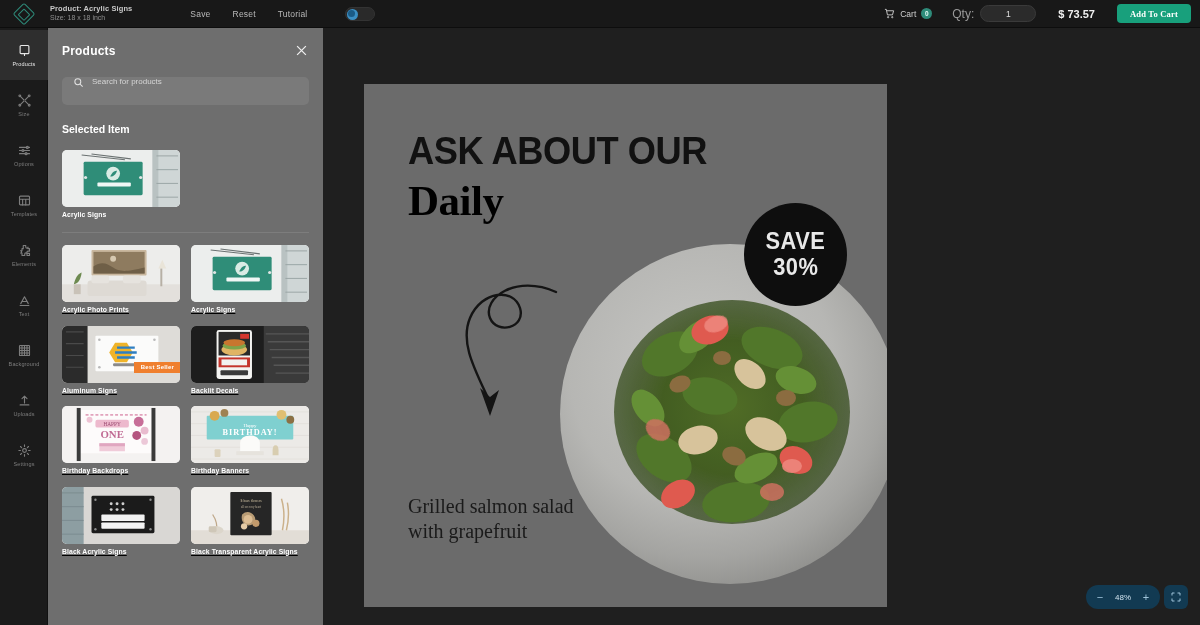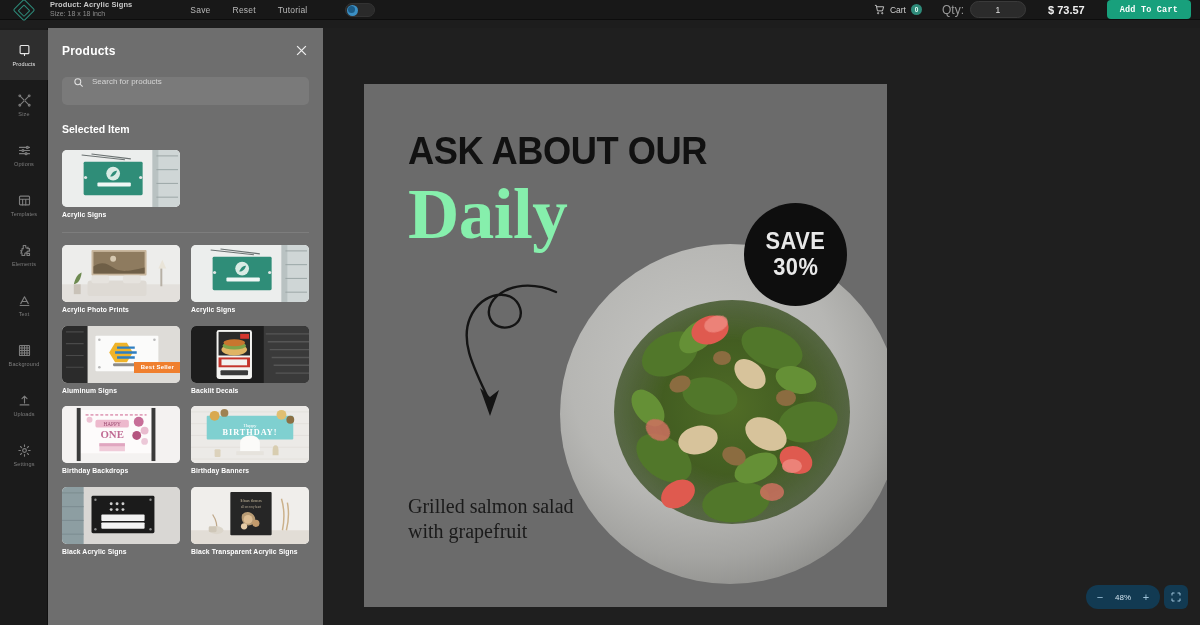--- a/index.html
+++ b/index.html
@@ -7,21 +7,21 @@
     width: 1200px; height: 625px;
     overflow: hidden;
     background: #1d1d1d;
     font-family: "Liberation Sans", sans-serif;
     -webkit-font-smoothing: antialiased;
   }
   #app { position: relative; width: 1200px; height: 625px; }
 
   
   .topbar {
-    position: absolute; top: 0; left: 0; width: 1200px; height: 20px;
+    position: absolute; top: 0; left: 0; width: 1200px; height: 28px;
     background: #181818;
     display: flex; align-items: center;
     border-bottom: 1px solid #0d0d0d;
     z-index: 40;
   }
   .logo-box {
     width: 48px; height: 28px;
     display: flex; align-items: center; justify-content: center;
     flex: 0 0 48px;
   }
@@ -85,21 +85,21 @@
     background: #2b2b2b; border: 1px solid #3a3a3a;
     color: #e0e0e0; font-size: 8.5px; text-align: center;
     font-family: inherit;
   }
   .price { font-size: 11px; color: #f0f0f0; font-weight: 700; margin-left: 8px; }
   .add-cart-btn {
     background: #18a07c; color: #fff;
     font-size: 8.5px; font-weight: 700;
     border: none; border-radius: 4px;
     padding: 0 13px; height: 19px; cursor: pointer;
-    margin-left: 8px; font-family: Liberation Mono, monospace; letter-spacing: .2px;
+    margin-left: 8px; font-family: Liberation Serif, serif; letter-spacing: .2px;
   }
 
   
   .rail {
     position: absolute; top: 28px; left: 0; width: 48px; height: 597px;
     background: #1b1b1b; z-index: 30;
     border-right: 1px solid #111;
     padding-top: 2px;
   }
   .rail-item {
@@ -152,20 +152,21 @@
   .item-label {
     font-size: 6.8px; font-weight: 700; color: #ffffff;
     margin-top: 4px; line-height: 1.25; letter-spacing: .1px;
   }
   .panel-divider { height: 1px; background: #7d7d7d; margin: 13px 0 0; }
 
   .grid-scroll {
     flex: 1; overflow-y: auto; overflow-x: hidden;
     padding: 12px 14px 10px;
     position: relative;
+    text-decoration: underline;
   }
   .grid-scroll::-webkit-scrollbar { width: 4px; }
   .grid-scroll::-webkit-scrollbar-track { background: transparent; }
   .grid-scroll::-webkit-scrollbar-thumb { background: #8d8d8d; border-radius: 3px; }
   .pgrid { display: grid; grid-template-columns: 1fr 1fr; gap: 11px 11px; }
   .pcard { cursor: pointer; }
   .pcard .thumb { height: 57px; }
   .badge-bestseller {
     position: absolute; right: 0; bottom: 10px;
     background: #ef7f2e; color: #fff;
@@ -195,22 +196,22 @@
     position: absolute; left: 44px; top: 47px;
     font-family: "Liberation Sans Narrow", "Liberation Sans", sans-serif;
     font-size: 39px; font-weight: 700; line-height: 1;
     color: #111111; letter-spacing: -0.5px;
     transform: scaleX(0.93); transform-origin: left center;
     white-space: nowrap;
   }
   .art-h2 {
     position: absolute; left: 44px; top: 96px;
     font-family: "Liberation Serif", "DejaVu Serif", serif;
-    font-weight: 700; font-size: 71px; line-height: 0.98;
-    color: #86efac; letter-spacing: -0.5px;
+    font-weight: 700; font-size: 43px; line-height: 0.98;
+    color: #000000; letter-spacing: -0.5px;
   }
   .art-caption {
     position: absolute; left: 44px; bottom: 62px;
     font-family: "Liberation Serif", "DejaVu Serif", serif;
     font-size: 20px; line-height: 1.28; color: #1a1a1a;
   }
   .save-badge {
     position: absolute; left: 380px; top: 119px;
     width: 103px; height: 103px; border-radius: 50%;
     background: #0e0e0e;

